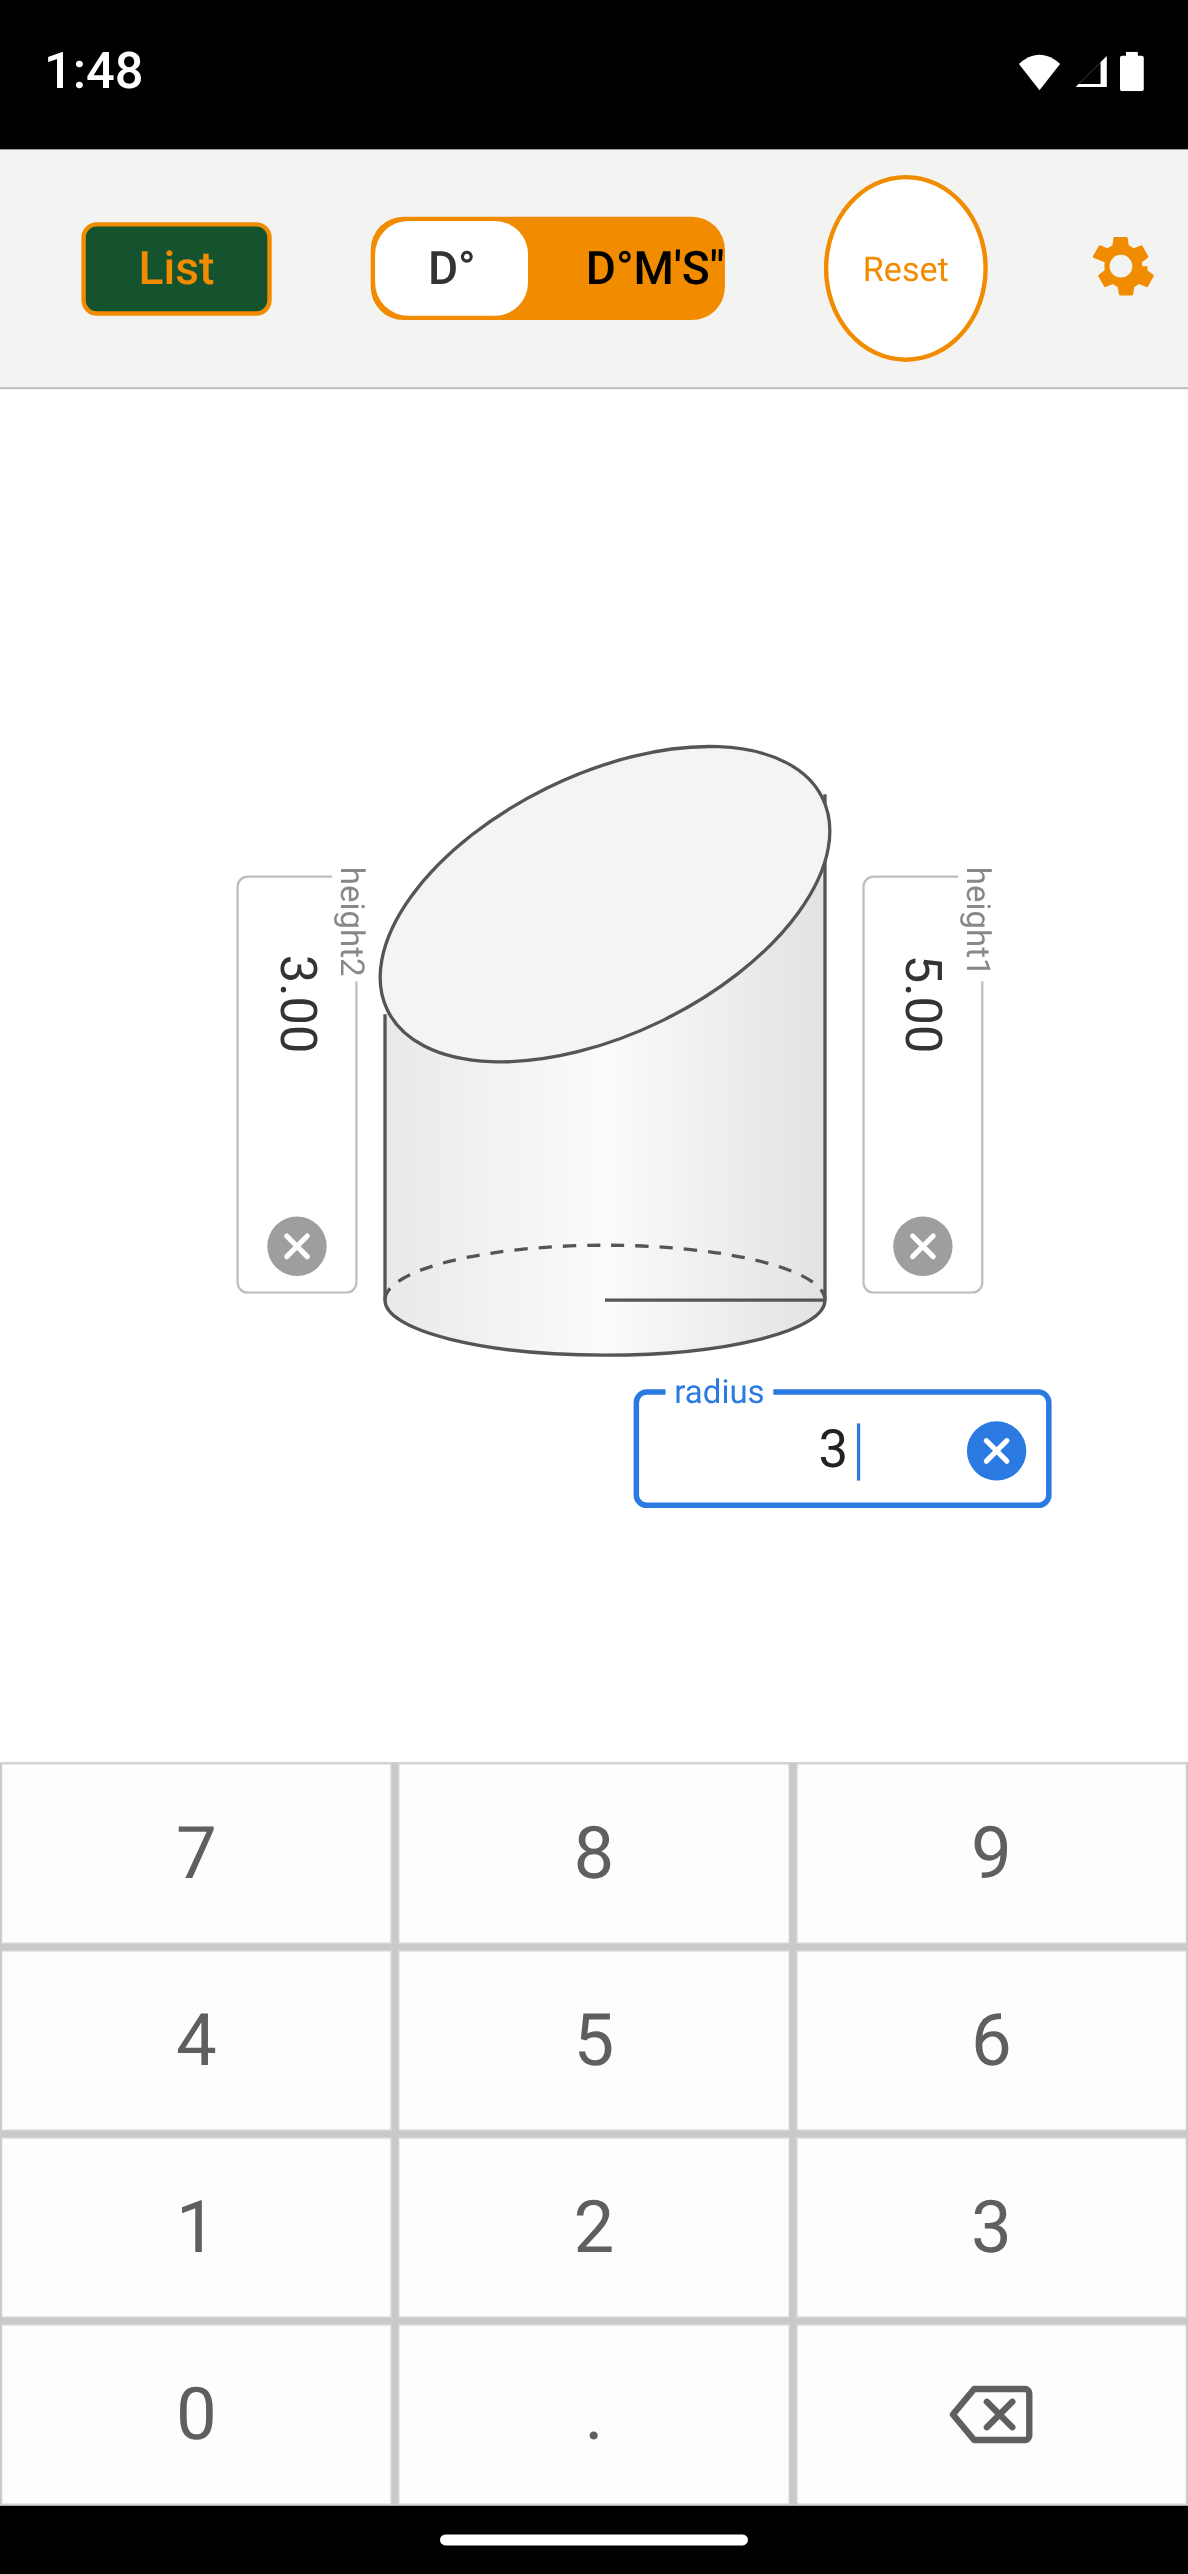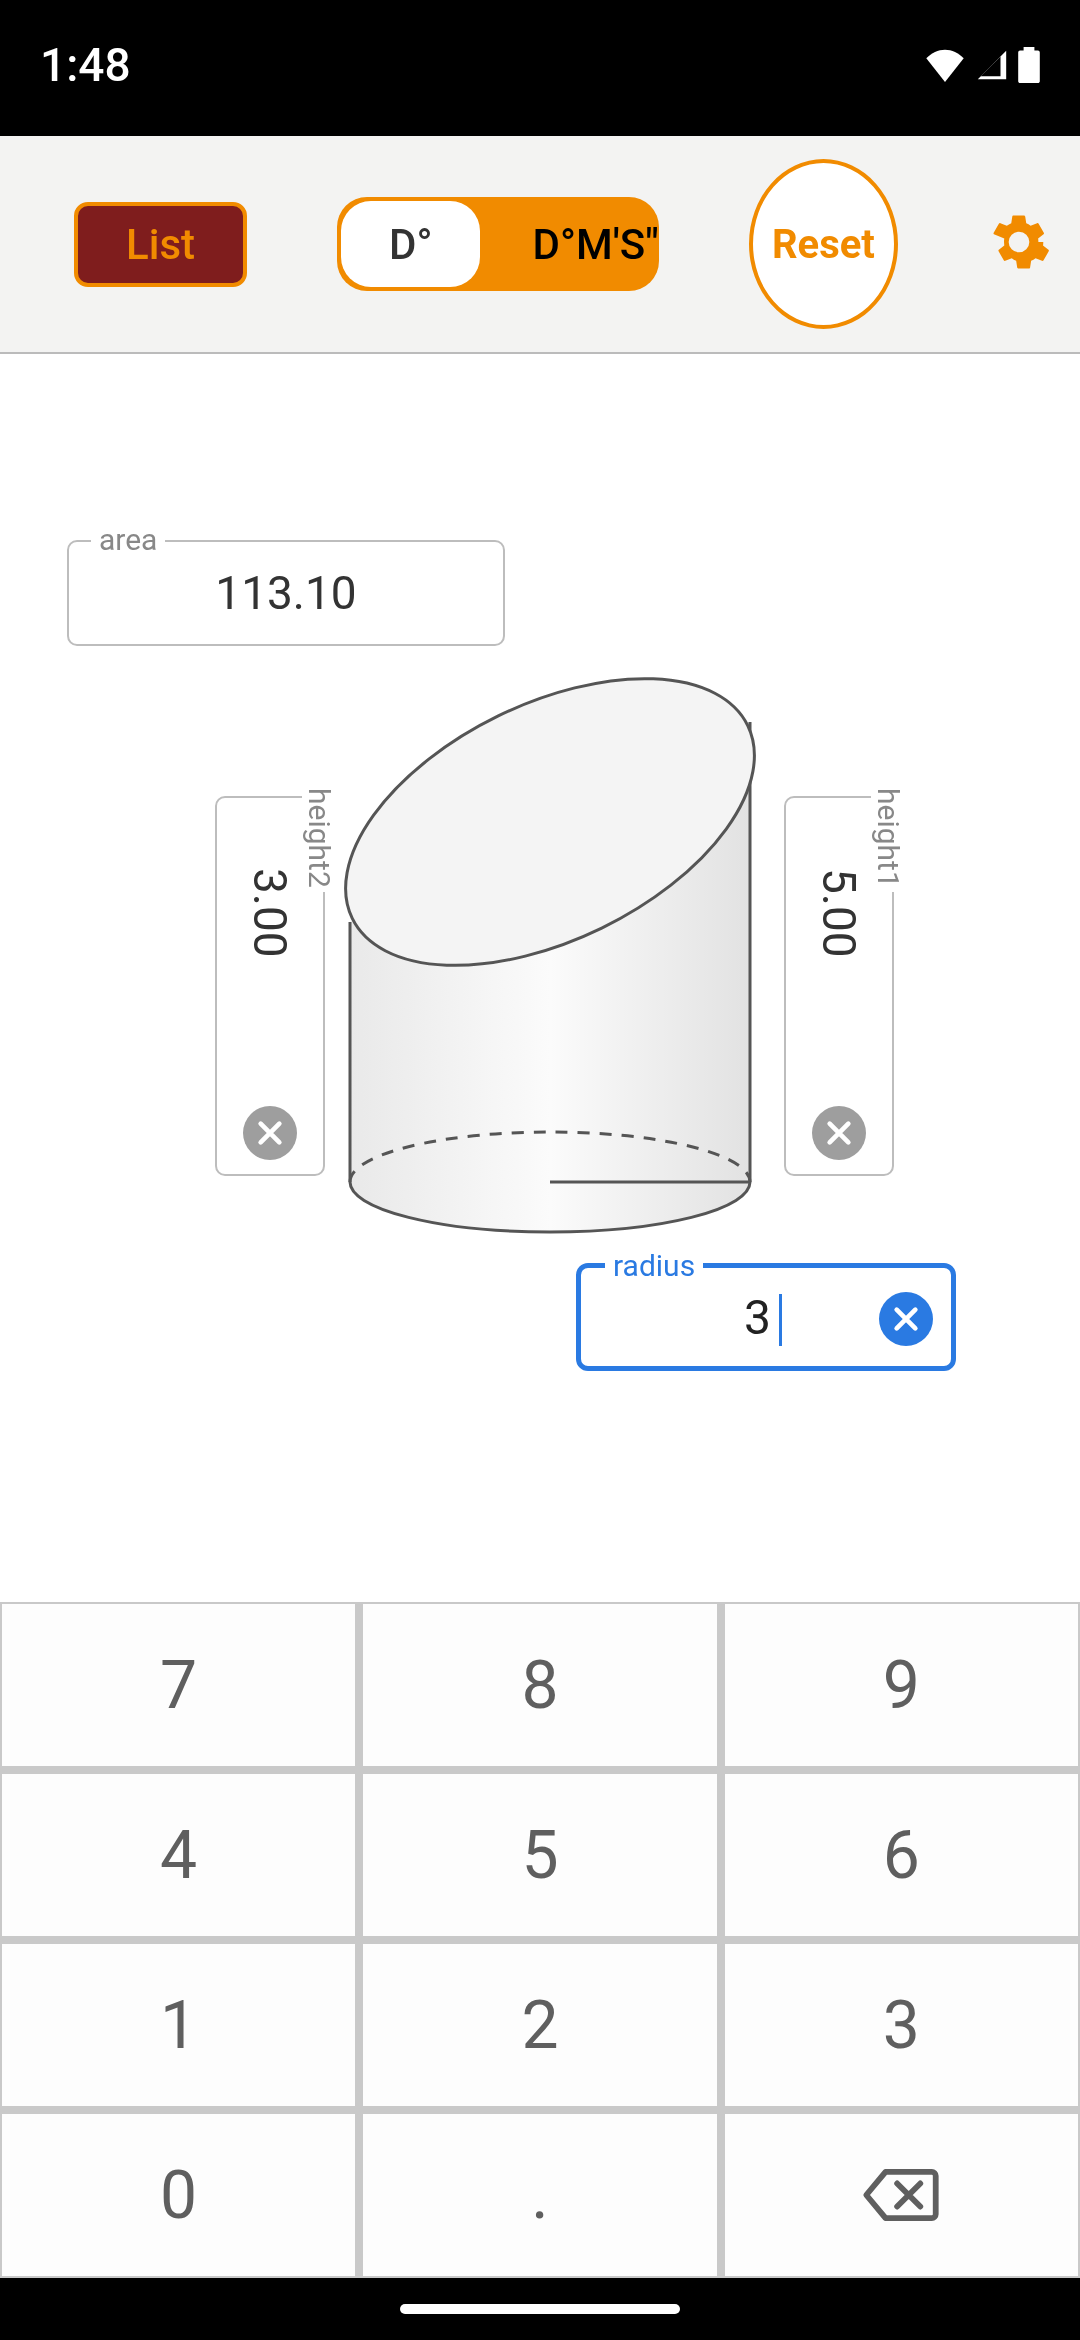--- a/index.html
+++ b/index.html
@@ -6,26 +6,26 @@
   body { width: 1080px; height: 2340px; background: #000; overflow: hidden; position: relative; }
   .screen { position: absolute; top: 0; left: 0; width: 1080px; height: 2340px; background: #fff; }
 
   
   .status-bar { height: 136px; background: #000; color: #fff; display: flex; align-items: center; padding: 0 40px 6px 40px; justify-content: space-between; }
   .status-time { font-size: 46px; font-weight: 500; }
   .status-icons { display: flex; align-items: center; gap: 8px; }
 
   
   .toolbar { background: #f3f3f2; height: 218px; display: flex; align-items: center; padding: 0 20px 0 74px; gap: 90px; border-bottom: 2px solid #bbb; }
-  .btn-list { border: 4px solid #f18b00; background: #7f1d1d; color: #f18b00; font-size: 42px; font-weight: 500; border-radius: 14px; padding: 14px 48px; }
+  .btn-list { border: 4px solid #f18b00; background: #14532d; color: #f18b00; font-size: 42px; font-weight: 500; border-radius: 14px; padding: 14px 48px; }
   .segmented { display: flex; background: #f18b00; border-radius: 30px; overflow: hidden; height: 94px; }
   .seg { display: flex; align-items: center; justify-content: center; font-size: 42px; font-weight: 500; padding: 0 48px; }
   .seg.active { background: #fff; color: #333; border-radius: 30px; margin: 4px; }
   .seg.inactive { color: #000000; }
-  .btn-reset { width: 170px; height: 170px; border-radius: 50%; border: 4px solid #f18b00; background: #fff; color: #f18b00; font-size: 40px; font-weight: 700; display: flex; align-items: center; justify-content: center; }
+  .btn-reset { width: 170px; height: 170px; border-radius: 50%; border: 4px solid #f18b00; background: #fff; color: #f18b00; font-size: 31px; font-weight: 400; display: flex; align-items: center; justify-content: center; }
   .btn-settings { color: #f18b00; margin-left: auto; margin-right: 10px; }
 
   
   .canvas { position: relative; background: #fff; height: 1225px; }
 
   .field { position: absolute; border: 2px solid #bdbdbd; border-radius: 10px; background: #fff; }
   .field .legend { position: absolute; font-size: 30px; color: #888; background: #fff; padding: 0 8px; }
   .field .value { font-size: 46px; color: #333; text-align: center; }
 
   .field-area { left: 67px; top: 186px; width: 438px; height: 106px; display:flex; align-items:center; justify-content:center; }
@@ -84,24 +84,20 @@
     <div class="btn-reset">Reset</div>
     <div class="btn-settings">
       <svg width="62" height="62" viewBox="0 0 24 24">
           <path fill="#f18b00" d="M12 8a4 4 0 100 8 4 4 0 000-8zm9.4 4c0 .5 0 .9-.1 1.4l2.1 1.6c.2.1.2.4.1.6l-2 3.5c-.1.2-.4.3-.6.2l-2.5-1c-.5.4-1.1.7-1.7 1l-.4 2.6c0 .2-.2.4-.5.4h-4c-.2 0-.4-.2-.5-.4l-.4-2.6c-.6-.2-1.2-.6-1.7-1l-2.5 1c-.2.1-.5 0-.6-.2l-2-3.5c-.1-.2-.1-.5.1-.6l2.1-1.6c0-.5-.1-.9-.1-1.4s0-.9.1-1.4L2.3 9c-.2-.1-.2-.4-.1-.6l2-3.5c.1-.2.4-.3.6-.2l2.5 1c.5-.4 1.1-.7 1.7-1l.4-2.6c0-.2.2-.4.5-.4h4c.2 0 .4.2.5.4l.4 2.6c.6.2 1.2.6 1.7 1l2.5-1c.2-.1.5 0 .6.2l2 3.5c.1.2.1.5-.1.6l-2.1 1.6c.1.5.1.9.1 1.4z"></path>
         </svg>
     </div>
   </div>
 
   <div class="canvas">
 
-    <div class="field field-area">
-      <span class="legend">area</span>
-      <span class="value">113.10</span>
-    </div>
 
     <svg class="shape" width="460" height="580" viewBox="0 0 460 580">
       <defs>
         <linearGradient id="cg" x1="0" x2="1">
           <stop offset="0" stop-color="#e9e9e9"></stop>
           <stop offset="0.5" stop-color="#fbfbfb"></stop>
           <stop offset="1" stop-color="#e2e2e2"></stop>
         </linearGradient>
       </defs>
       <path d="M30 250 L30 510 A200 50 0 0 0 430 510 L430 50" fill="url(#cg)" stroke="#555" stroke-width="3"></path>

